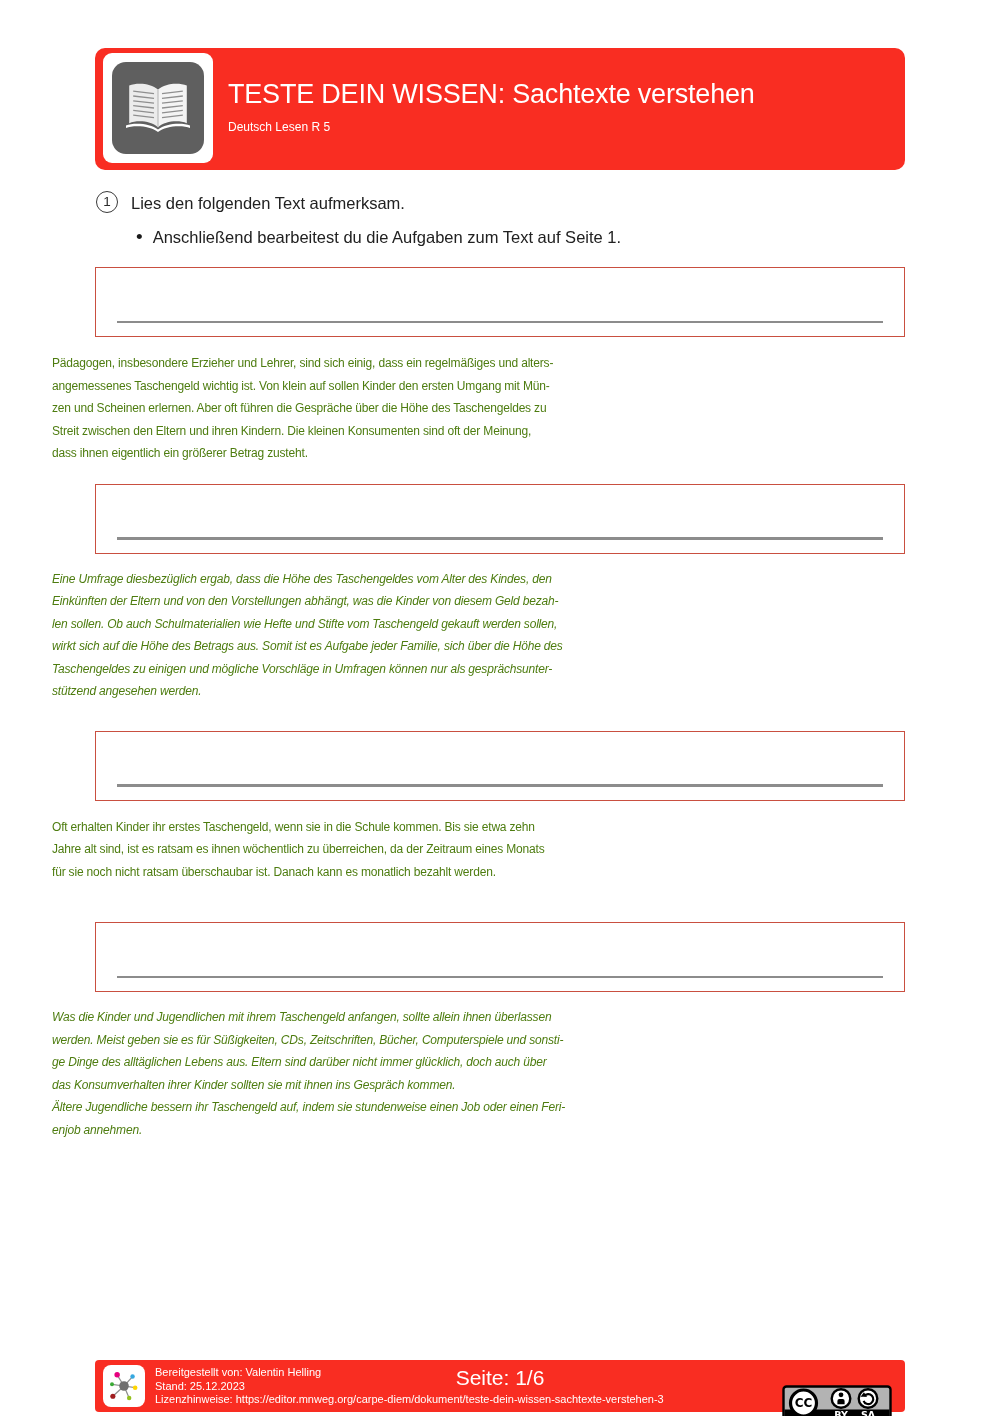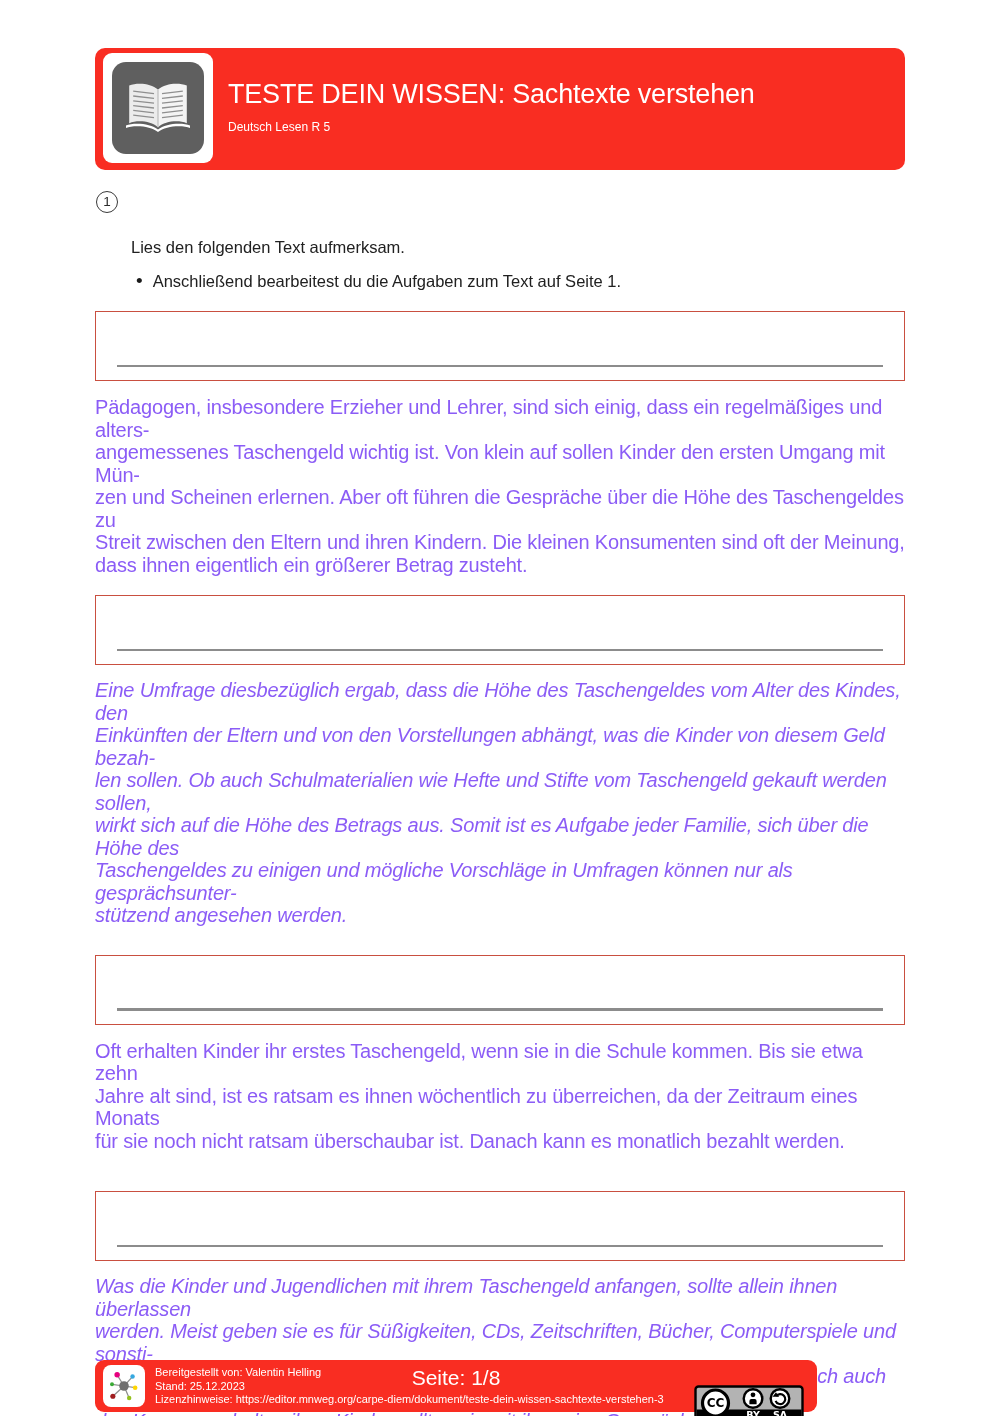--- a/index.html
+++ b/index.html
@@ -39,21 +39,21 @@
   
   .task-row {
     margin: 21px 95px 0 96px;
     display: flex; align-items: flex-start; gap: 13px;
   }
   .num-circle {
     width: 22px; height: 22px; border: 1.6px solid #3a3a3a; border-radius: 50%;
     font-size: 13.5px; line-height: 19px; text-align: center; color: #2b2b2b;
     flex: 0 0 auto;
   }
-  .task-text { font-size: 16.5px; line-height: 22px; padding-top: 1px; margin-top: 44px; }
+  .task-text { font-size: 16.5px; line-height: 22px; padding-top: 1px; }
   .task-sub {
     margin: 13px 95px 0 136px;
     display: flex; align-items: flex-start; gap: 10px;
     font-size: 16.5px; line-height: 21px;
   }
   .bullet { font-size: 19px; line-height: 19px; color: #1a1a1a; }
 
   
   .article-heading {
     margin: 42px 95px 0 95px;
@@ -67,35 +67,35 @@
     border: 1.5px solid var(--box-border-red, #c94f40);
     position: relative;
   }
   .answer-box.gap-lg { margin-top: 28px; }
   .answer-box.gap-xl { margin-top: 39px; }
   .answer-line {
     position: absolute; left: 21px; right: 21px; bottom: 13px;
     height: 2.5px; background: var(--answer-line-gray, #8c8c8c);
   }
   .para {
-    margin: 15px 95px 0 95px;
+    margin: 15px 95px 0 52px;
     width: 812px;
-    font-size: 20px; line-height: 22.5px;
+    font-size: 12px; line-height: 22.5px;
     letter-spacing: -0.18px;
     white-space: pre-line;
-    color: #8b5cf6;
+    color: #4d7c0f;
   }
   .para.gap-sm { margin-top: 14px; font-style: italic; }
 
   
   .footer {
     position: absolute; left: 95px; top: 1312px;
-    width: 722px; height: 52px;
+    width: 810px; height: 52px;
     background: var(--brand-red, #f92d22);
-    border-radius: 9px;
+    border-radius: 4px;
   }
   .footer-logo-tile {
     position: absolute; left: 8px; top: 5px;
     width: 42px; height: 42px; background: #fff; border-radius: 8px;
     display: flex; align-items: center; justify-content: center;
   }
   .footer-info {
     position: absolute; left: 60px; top: 6px;
     color: #ffffff; font-size: 11px; line-height: 13.5px; font-weight: 400;
   }
@@ -205,21 +205,21 @@
         <circle cx="8" cy="33" r="3.0" fill="#a01d20"></circle>
         <circle cx="7" cy="19" r="2.3" fill="#3aaa35"></circle>
         <circle cx="21" cy="21" r="5.6" fill="#706f6f"></circle>
       </svg>
     </div>
     <div class="footer-info">
       <div>Bereitgestellt von: Valentin Helling</div>
       <div>Stand: 25.12.2023</div>
       <div>Lizenzhinweise: https://editor.mnweg.org/carpe-diem/dokument/teste-dein-wissen-sachtexte-verstehen-3</div>
     </div>
-    <div class="footer-page">Seite: 1/8</div>
+    <div class="footer-page">Seite: 1/6</div>
     <div class="cc-badge">
       <svg width="110" height="37" viewBox="0 0 110 37" aria-hidden="true">
         <rect x="1.5" y="1.5" width="107" height="34" rx="3" fill="#b3b3b3" stroke="#000" stroke-width="2.4"></rect>
         <rect x="2.5" y="24.5" width="105" height="10.5" fill="#000"></rect>
         <g>
           <circle cx="21.5" cy="18" r="13" fill="#ffffff" stroke="#000" stroke-width="3.2"></circle>
           <text x="21.5" y="22.4" font-size="12" font-weight="bold" text-anchor="middle" font-family="DejaVu Sans, sans-serif" fill="#000">CC</text>
         </g>
         <g>
           <circle cx="59" cy="13.5" r="9.3" fill="#ffffff" stroke="#000" stroke-width="2.4"></circle>

